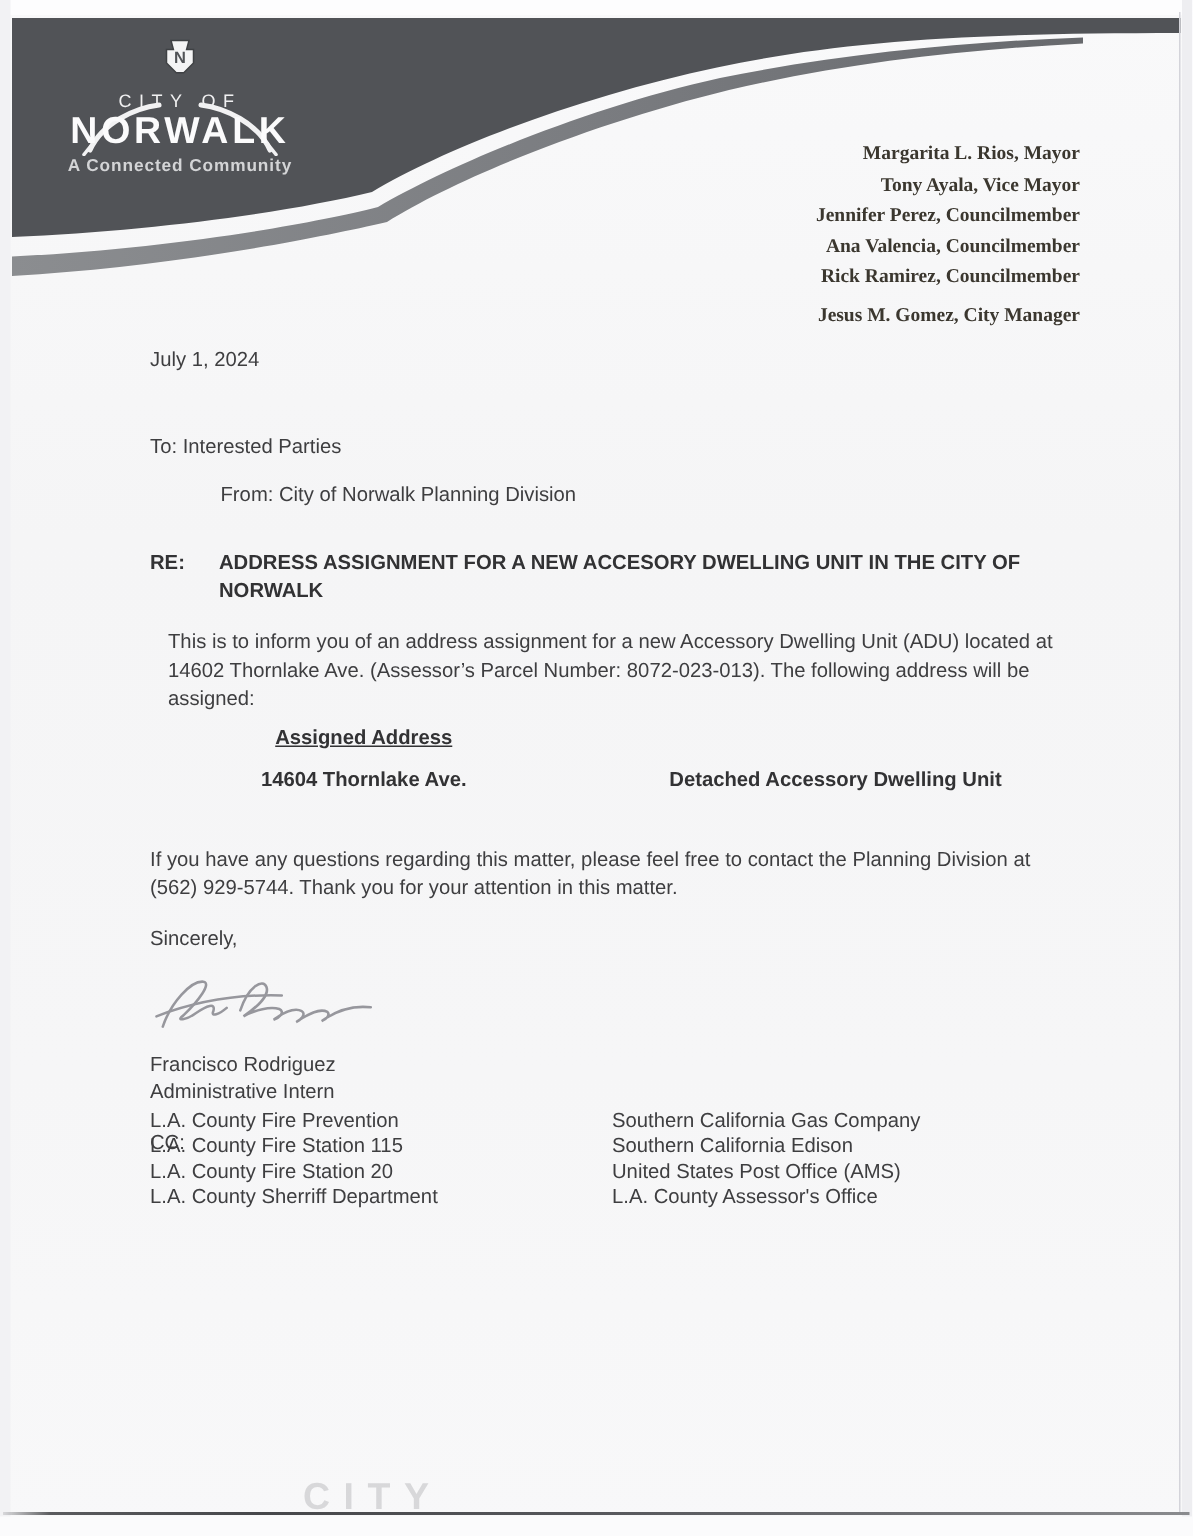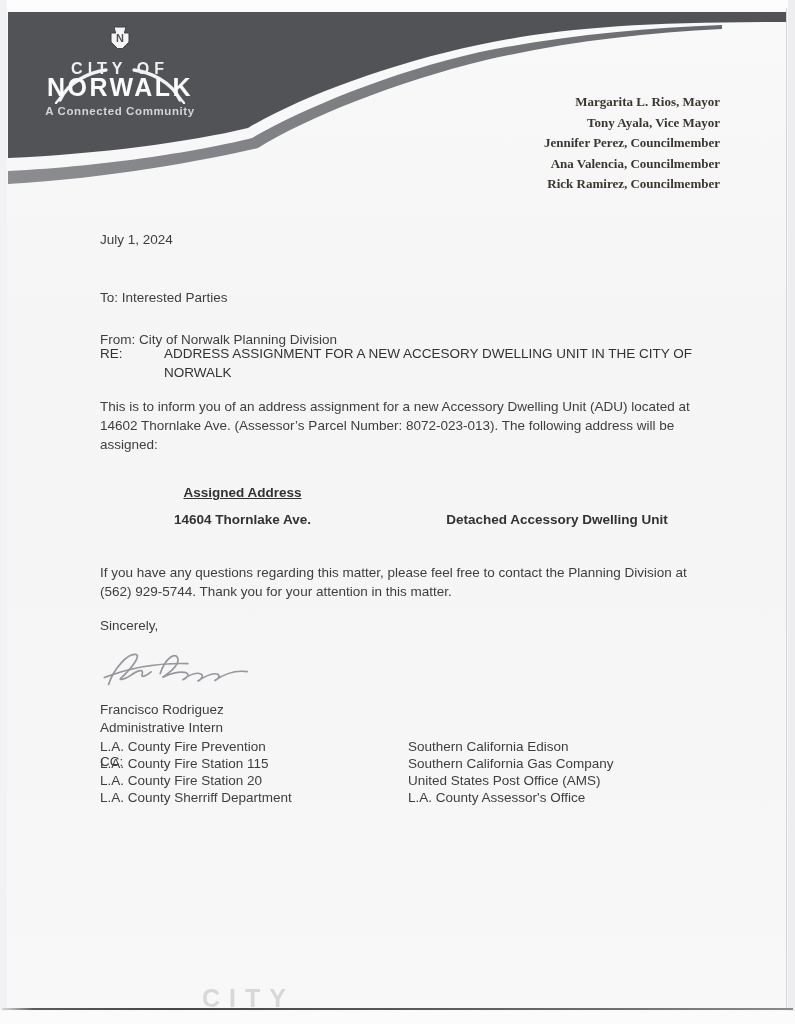--- a/index.html
+++ b/index.html
@@ -19,41 +19,41 @@
   .watermark{position:absolute;left:202px;top:984px;font-size:25px;font-weight:700;
     letter-spacing:9px;color:rgba(105,106,110,0.22);font-family:"Liberation Sans",sans-serif;}
 
   
   .header-svg{position:absolute;left:0;top:0;}
 
   
   .logo{position:absolute;left:40px;top:24px;width:160px;height:100px;text-align:center;}
   .logo-keystone{position:absolute;left:66px;top:2px;}
   .logo-arch{position:absolute;left:14px;top:24px;}
-  .logo-cityof{position:absolute;left:0;top:36px;width:160px;font-size:16px;letter-spacing:5px;
-    color:#f0f0f1;font-weight:700;}
+  .logo-cityof{position:absolute;left:0;top:36px;width:160px;font-size:12px;letter-spacing:5px;
+    color:#f0f0f1;font-weight:400;}
   .logo-norwalk{position:absolute;left:-1px;top:49px;width:162px;font-size:25px;font-weight:700;
     letter-spacing:2.5px;color:#fbfbfc;}
   .logo-tagline{position:absolute;left:-10px;top:81px;width:180px;font-size:11.5px;letter-spacing:.6px;
     color:#d3d4d6;font-weight:700;}
 
   
   .officials{position:absolute;right:75px;top:92px;text-align:right;
     font-family:"Liberation Serif",serif;font-size:13px;font-weight:700;color:#3b372f;line-height:20.5px;}
   .officials .manager{margin-top:5px;}
 
   
   .t{position:absolute;left:100px;font-size:13.5px;line-height:19px;}
   .date{top:230px;}
   .to{top:288px;}
-  .from{top:330px;}
-  .re{top:344px;width:612px;font-weight:400;color:#323234;display:flex;gap:18px;}
+  .from{top:320px;margin-left:47px;}
+  .re{top:365px;width:612px;font-weight:700;color:#323234;display:flex;}
   .re-label{width:46px;flex:none;}
   .re-text{width:566px;}
-  .para1{top:397px;width:618px;}
+  .para1{top:418px;width:618px;margin-left:12px;}
   .para2{top:563px;width:618px;}
   .sincerely{top:616px;}
   .signature{position:absolute;left:102px;top:644px;transform:rotate(-2deg);}
   .signer{top:701px;line-height:17.5px;}
   .cc-label{top:752px;}
   .cc-row{position:absolute;left:100px;top:738px;width:618px;display:flex;}
   .cc-col{line-height:17px;font-size:13.5px;list-style:none;margin:0;padding:0;}
   .cc-col.left{width:308px;flex:none;}
 
   
@@ -97,20 +97,21 @@
     <div class="logo-norwalk">NORWALK</div>
     <div class="logo-tagline">A Connected Community</div>
   </div>
 
   <div class="officials">
     <div>Margarita L. Rios, Mayor</div>
     <div>Tony Ayala, Vice Mayor</div>
     <div>Jennifer Perez, Councilmember</div>
     <div>Ana Valencia, Councilmember</div>
     <div>Rick Ramirez, Councilmember</div>
+    <div class="manager">Jesus M. Gomez, City Manager</div>
   </div>
 
   <div class="t date">July 1, 2024</div>
   <div class="t to">To: Interested Parties</div>
   <div class="t from">From: City of Norwalk Planning Division</div>
 
   <div class="t re">
     <span class="re-label">RE:</span>
     <span class="re-text">ADDRESS ASSIGNMENT FOR A NEW ACCESORY DWELLING UNIT IN THE CITY OF NORWALK</span>
   </div>
@@ -146,22 +147,22 @@
   <div class="t cc-label">CC:</div>
 
   <div class="cc-row">
     <ul class="cc-col left">
       <li>L.A. County Fire Prevention</li>
       <li>L.A. County Fire Station 115</li>
       <li>L.A. County Fire Station 20</li>
       <li>L.A. County Sherriff Department</li>
     </ul>
     <ul class="cc-col">
+      <li>Southern California Gas Company</li>
       <li>Southern California Edison</li>
-      <li>Southern California Gas Company</li>
       <li>United States Post Office (AMS)</li>
       <li>L.A. County Assessor's Office</li>
     </ul>
   </div>
 
   <div class="watermark">CITY</div>
   <div class="edge-top"></div>
   <div class="edge-left"></div>
   <div class="edge-right"></div>
   <div class="edge-right-line"></div>

